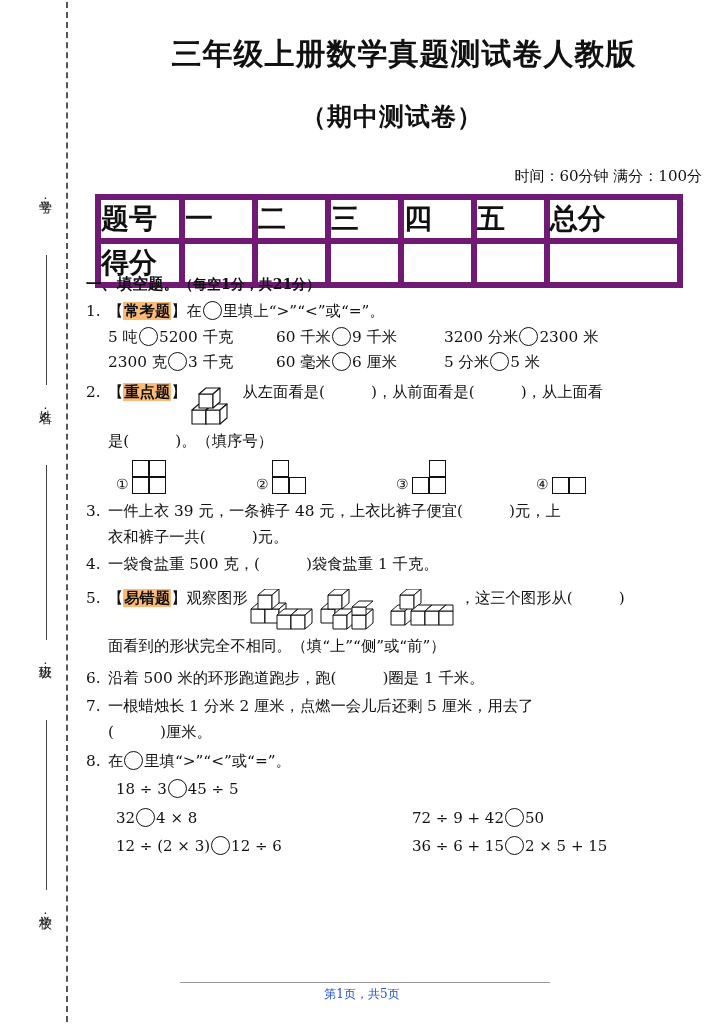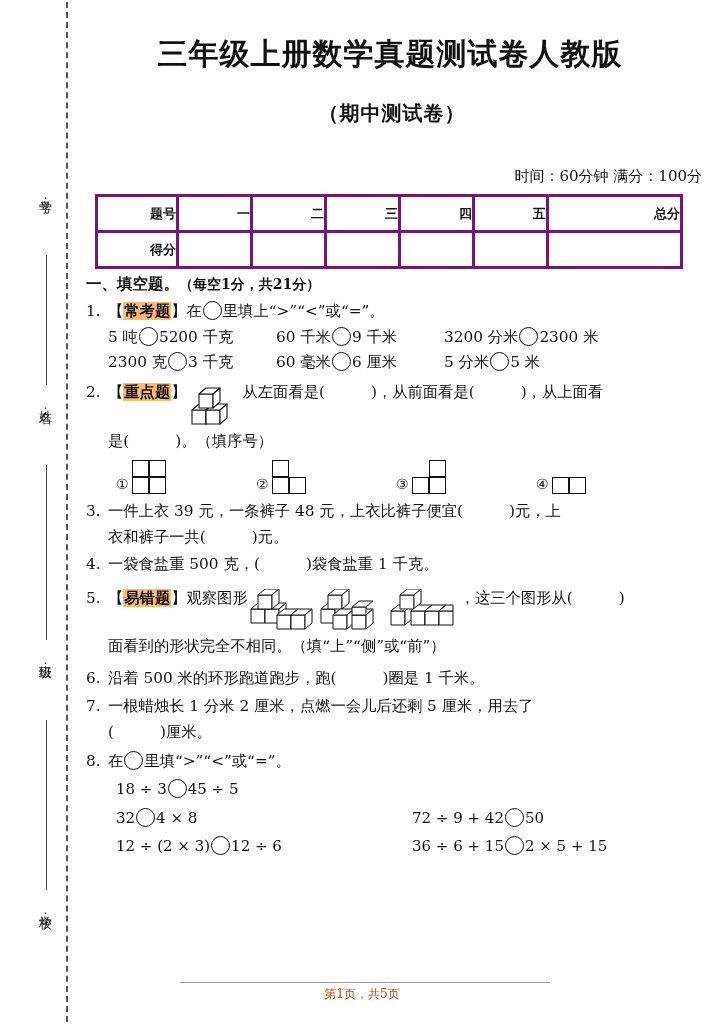--- a/index.html
+++ b/index.html
@@ -30,53 +30,53 @@
     letter-spacing:1px;
     white-space:nowrap;
   }
   .mline{
     position:absolute;left:46px;width:0;
     border-left:1px solid #444;
   }
 
   
   .title{
-    position:absolute;left:76px;width:628px;top:34px;
+    position:absolute;left:90px;width:628px;top:34px;
     text-align:center;
     font-family:"DejaVu Serif","Liberation Serif",serif;
     font-weight:bold;
     font-size:30px;
     letter-spacing:1px;
     white-space:nowrap;
   }
   .subtitle{
     position:absolute;left:78px;width:628px;top:100px;
     text-align:center;
     font-weight:bold;
-    font-size:20px;
+    font-size:25px;
     letter-spacing:1px;
   }
   .timeinfo{
     position:absolute;right:22px;top:167px;
     font-size:15px;
     white-space:nowrap;
   }
 
   
   .score-table{
     position:absolute;left:95px;top:194px;
     border-collapse:collapse;
     width:588px;
   }
   .score-table td{
-    border:3px solid #701a75;
+    border:6px solid #701a75;
     height:33px;
-    text-align:right;
+    text-align:left;
     vertical-align:middle;
-    font-size:13px;
+    font-size:28px;
     font-weight:bold;
     padding:0;
   }
   .score-table td.hd{width:78px;}
 
   
   .content{
     position:absolute;left:86px;top:272px;width:622px;
     font-size:15.3px;
     line-height:1.55;
@@ -153,21 +153,21 @@
   svg{display:inline-block;vertical-align:middle;}
 
   .figline{display:inline-block;vertical-align:-14px;margin:0 2px;}
   .figline5{display:inline-block;vertical-align:-12px;margin:0 1px;}
 
   
   .footer{
     position:absolute;left:0;width:724px;top:986px;
     text-align:center;
     font-size:12px;
-    color:#c2410c;
+    color:#1d4ed8;
   }
   .footrule{
     position:absolute;left:180px;width:370px;top:982px;
     border-top:1px solid #999;
   }
 </style>
 </head>
 <body>
 
 <div class="page">

